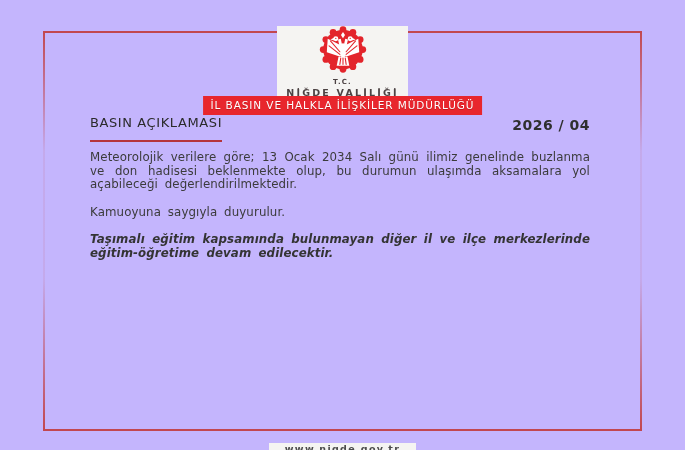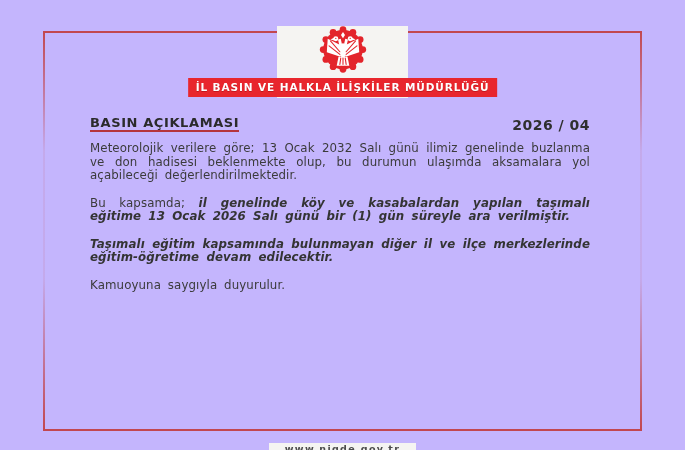--- a/index.html
+++ b/index.html
@@ -18,30 +18,30 @@
                   background:linear-gradient(to bottom,#c2474f 0%, rgba(194,71,79,0.10) 30%, rgba(194,71,79,0.10) 62%, #c2474f 100%); }
   .frame-right  { position:absolute; right:43px; top:31px; width:2px; height:400px;
                   background:linear-gradient(to bottom,#c2474f 0%, rgba(194,71,79,0.10) 30%, rgba(194,71,79,0.10) 62%, #c2474f 100%); }
 
   
   .emblem-wrap { position:absolute; top:26px; left:0; right:0; text-align:center; z-index:3; }
   .seal-box { display:inline-block; background:#f5f4f2; padding:0 9px; }
   .tc-line   { font-size:7px;  font-weight:bold; color:#4c4243; letter-spacing:1.2px; margin-top:1px; }
   .gov-line  { font-size:9.5px; font-weight:bold; color:#4c4243; letter-spacing:2.2px; margin-top:1px; }
 
-  .banner { position:absolute; top:78px; left:50%; transform:translateX(-50%);
-            background:#e8262d; color:#ffffff; font-size:10.5px; font-weight:bold;
+  .banner { position:absolute; top:96px; left:50%; transform:translateX(-50%);
+            background:#e8262d; color:#ffffff; font-size:10.5px; font-weight:normal;
             letter-spacing:0.9px; padding:3px 8px 4px; white-space:nowrap;
             text-shadow:0 1px 0 rgba(120,0,0,0.35); z-index:3; }
 
   
   .content { position:absolute; left:90px; right:95px; top:115px; color:#3b3b3b; }
   .title-row { display:flex; justify-content:space-between; align-items:flex-start; margin-bottom:9px; }
-  .doc-title { font-size:13px; font-weight:700; color:#2b2b2b; letter-spacing:0.6px;
-               border-bottom:2px solid #b5343c; padding-bottom:0; }
+  .doc-title { font-size:13px; font-weight:400; color:#2b2b2b; letter-spacing:0.6px;
+               border-bottom:2px solid #b5343c; padding-bottom:10px; }
   .doc-ref   { font-size:14px; font-weight:bold; color:#2f2f2f; letter-spacing:0.5px; padding-top:2px; }
 
   .para { font-size:11.8px; line-height:13.5px; text-align:justify; word-spacing:3px;
           letter-spacing:0.1px; margin-bottom:14px; color:#3b3b3b; }
   .para .emph, .para.bold-italic { font-weight:bold; font-style:italic; color:#343434; }
 
   
   .footer { position:absolute; top:422px; left:0; right:0; text-align:center; z-index:3;margin-top:15px; }
   .footer span { display:inline-block; background:#f5f4f2; padding:0 16px;
                  font-size:9.5px; font-weight:600; color:#4c4c4c; letter-spacing:1.3px; }
@@ -107,24 +107,23 @@
   </div>
 
   <div class="banner">İL BASIN VE HALKLA İLİŞKİLER MÜDÜRLÜĞÜ</div>
 
   <div class="content">
     <div class="title-row">
       <div class="doc-title">BASIN AÇIKLAMASI</div>
       <div class="doc-ref">2026 / 04</div>
     </div>
     <div>
-        <div class="para regular">Meteorolojik verilere göre; 13 Ocak 2032 Salı günü ilimiz genelinde buzlanma ve don hadisesi beklenmekte olup, bu durumun ulaşımda aksamalara yol açabileceği değerlendirilmektedir.</div>
-        <div class="para mixed"><span>Bu kapsamda; </span><span class="emph">il genelinde köy ve kasabalardan yapılan taşımalı eğitime 13 Ocak 2026 Salı günü bir (1) gün süreyle ara verilmiştir.</span></div>
+        <div class="para regular">Meteorolojik verilere göre; 13 Ocak 2034 Salı günü ilimiz genelinde buzlanma ve don hadisesi beklenmekte olup, bu durumun ulaşımda aksamalara yol açabileceği değerlendirilmektedir.</div>
+        <div class="para regular">Kamuoyuna saygıyla duyurulur.</div>
         <div class="para bold-italic">Taşımalı eğitim kapsamında bulunmayan diğer il ve ilçe merkezlerinde eğitim-öğretime devam edilecektir.</div>
-        <div class="para regular">Kamuoyuna saygıyla duyurulur.</div>
       </div>
   </div>
 
   <div class="footer">
     <span>www.nigde.gov.tr</span>
   </div>
 
 </div>
 
 </body></html>

